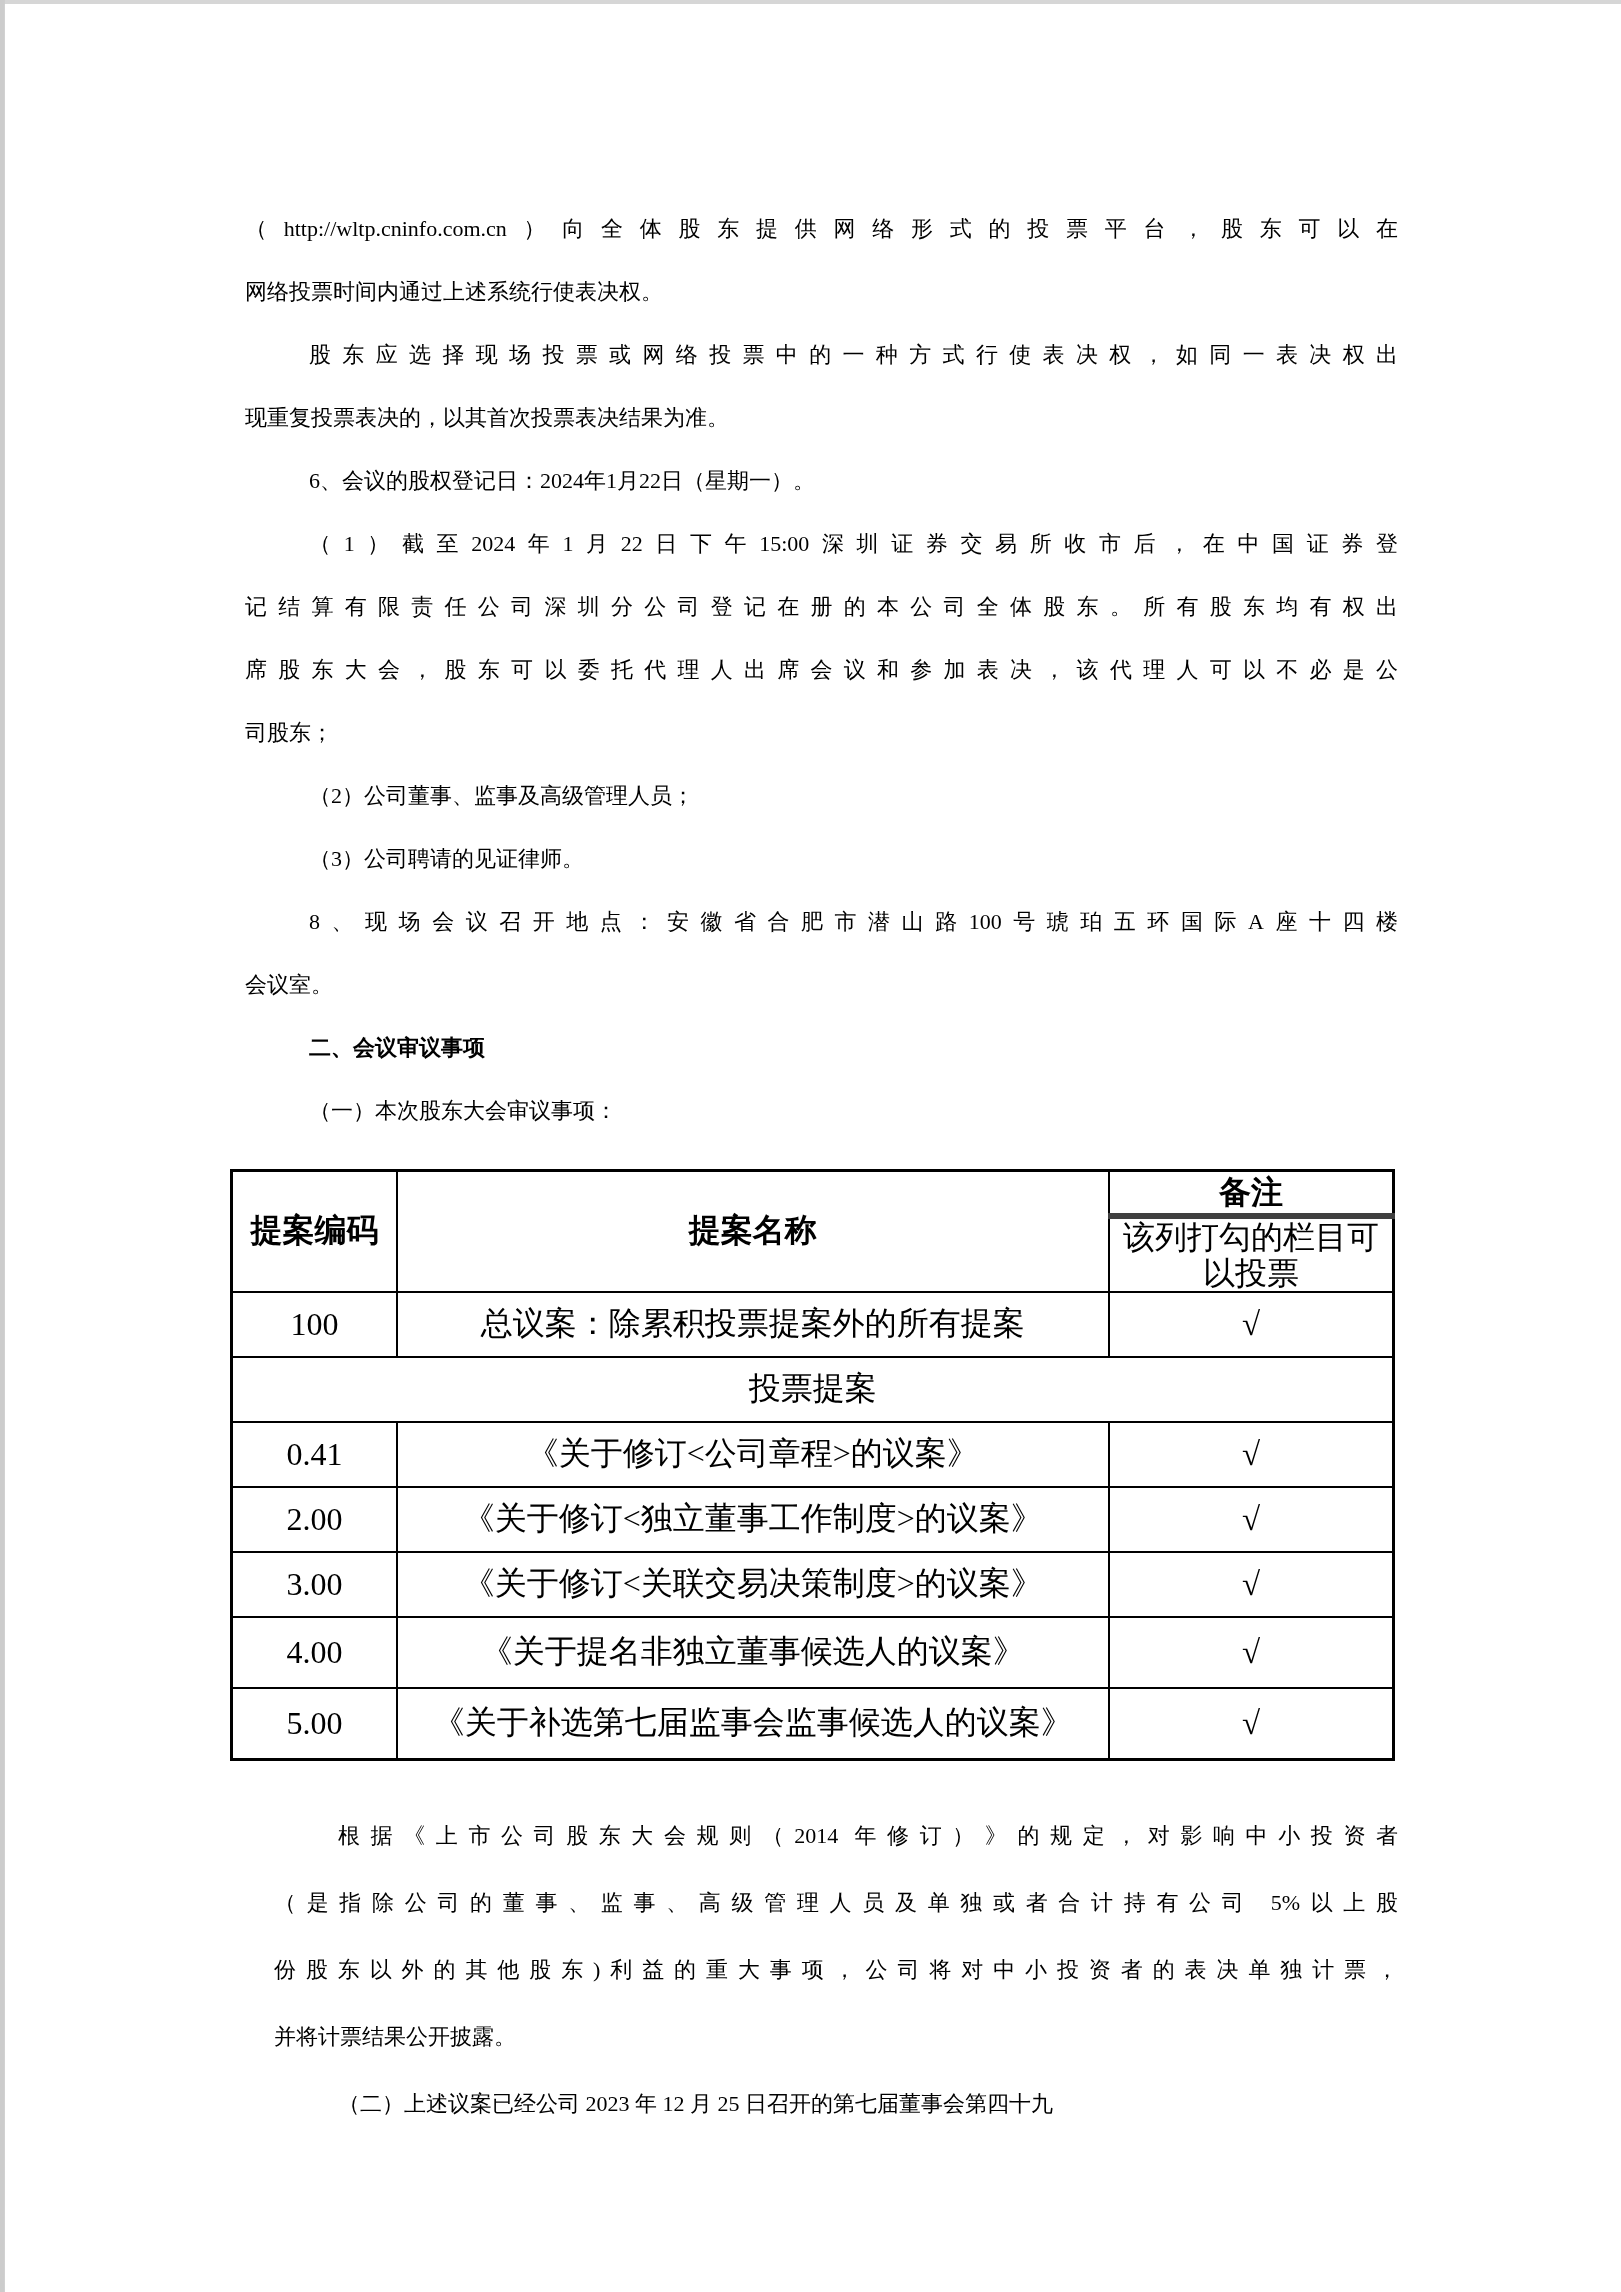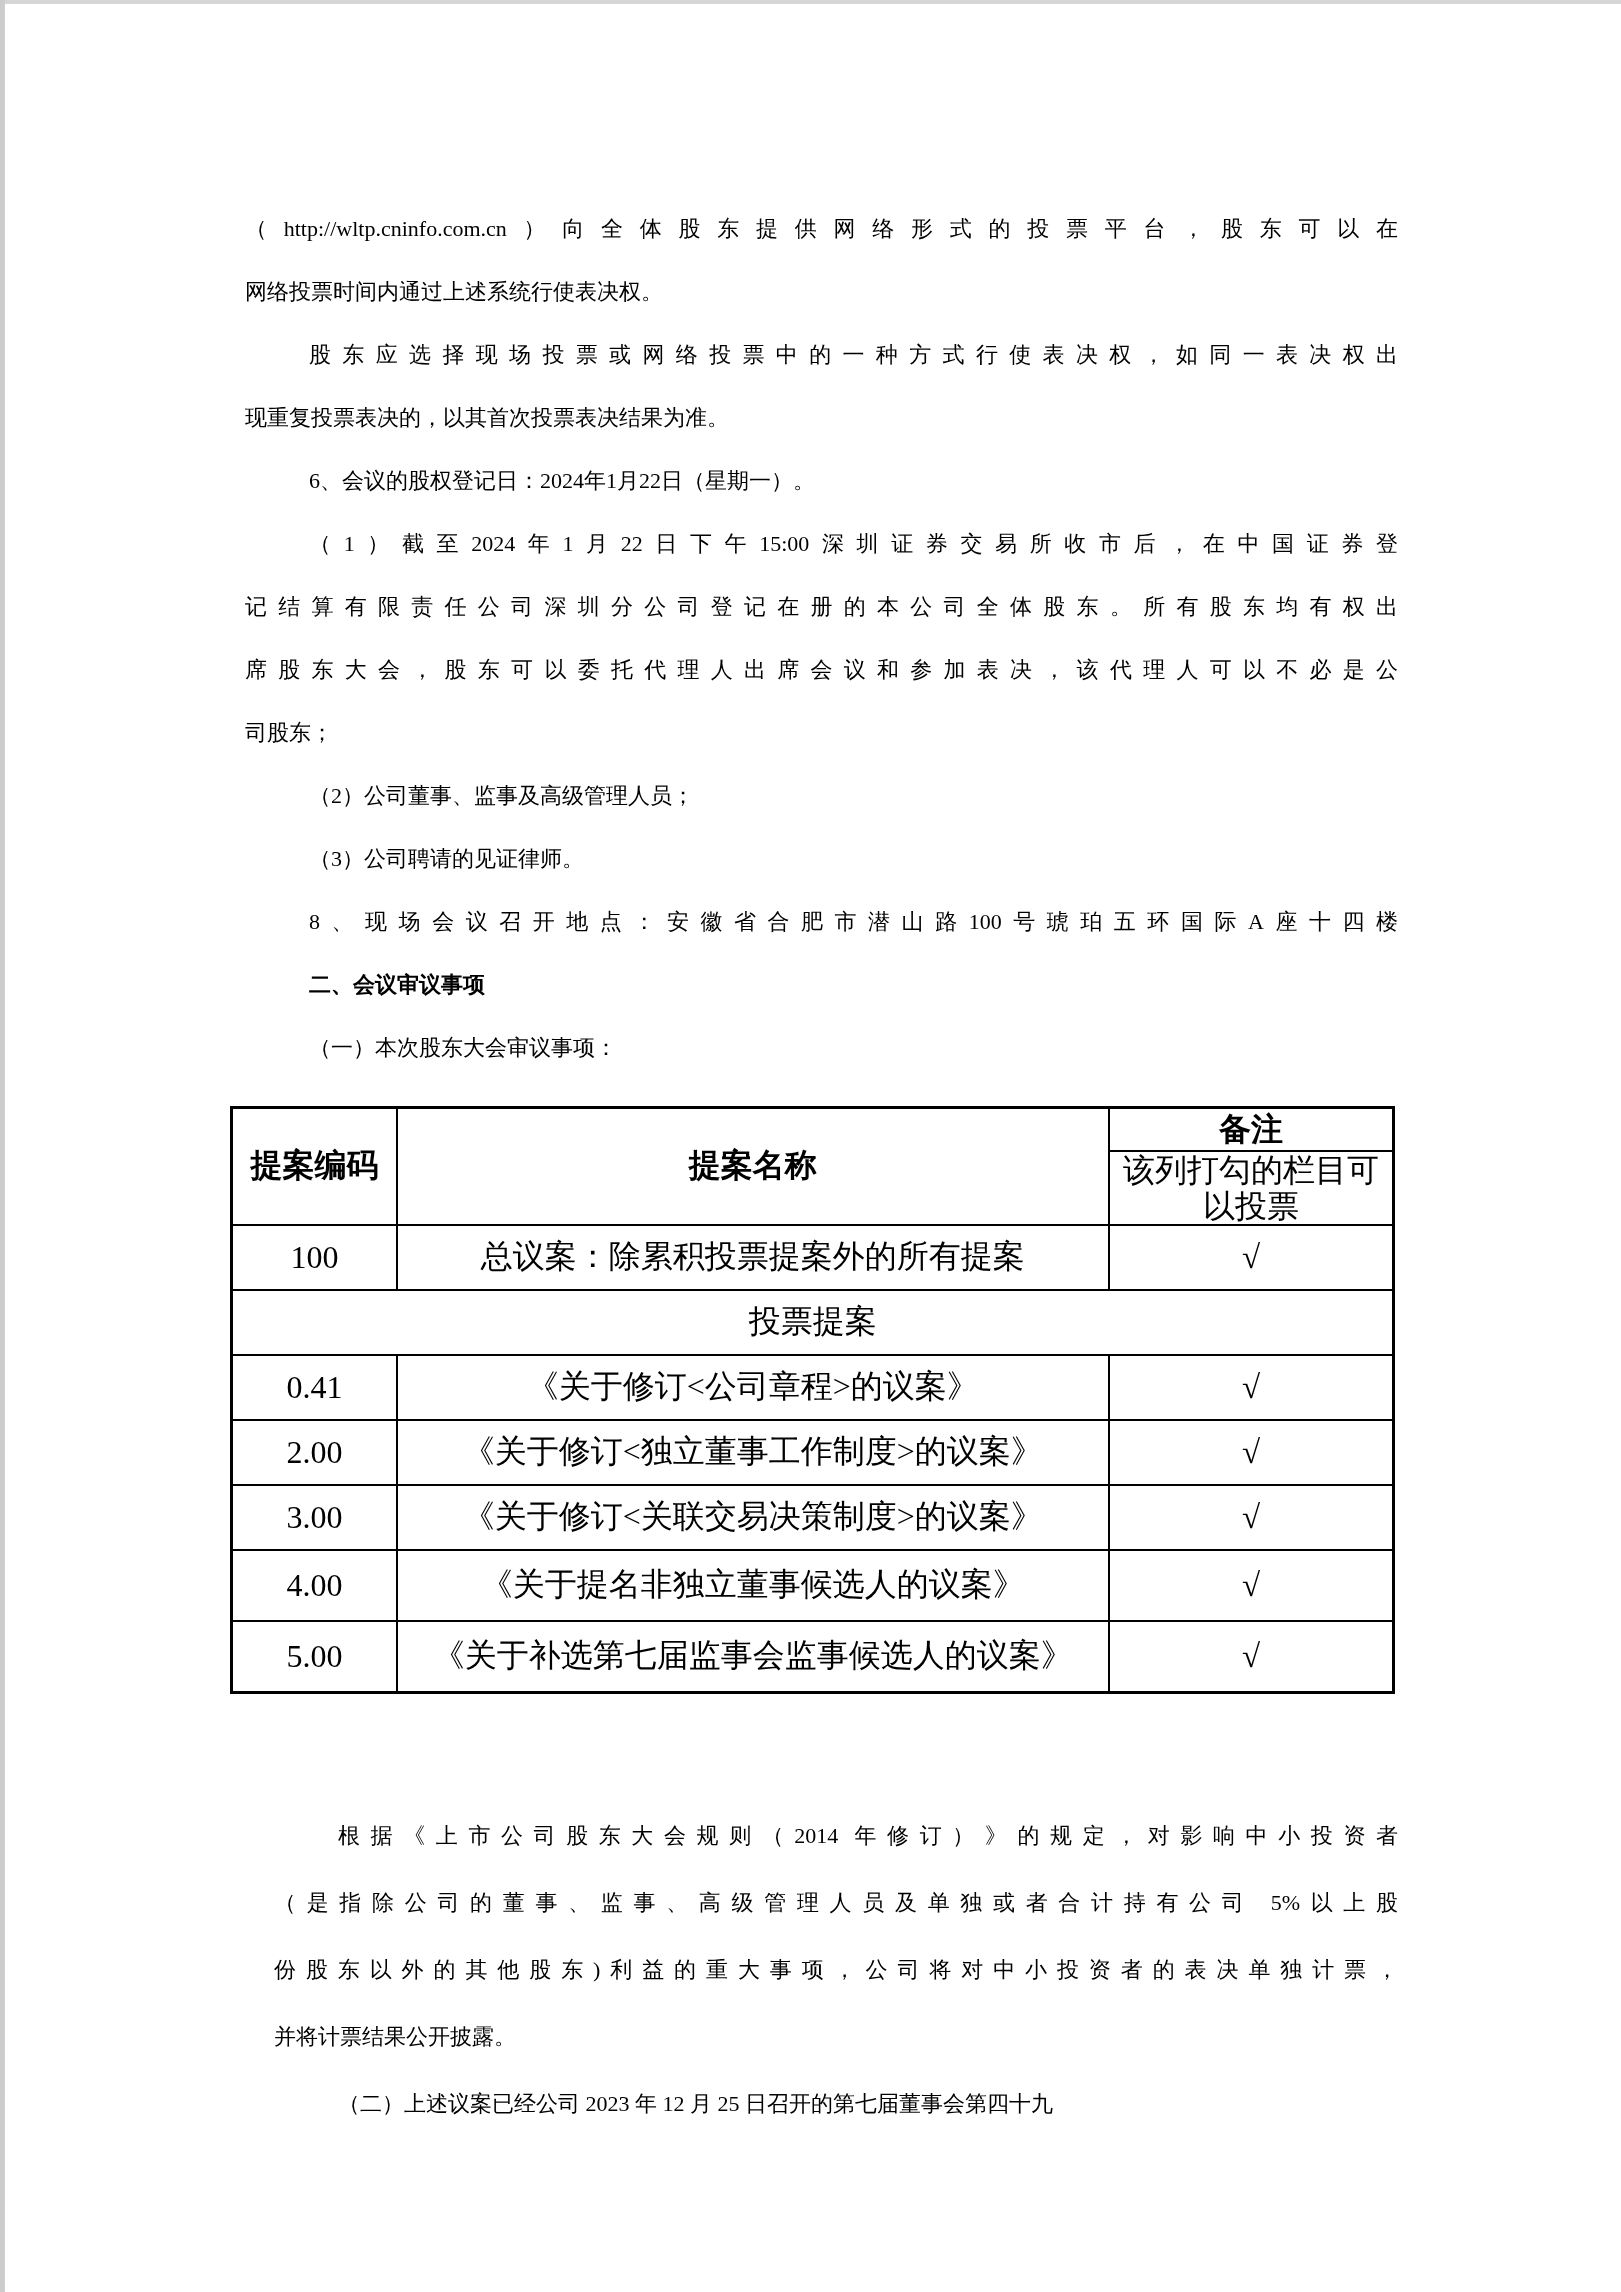--- a/index.html
+++ b/index.html
@@ -41,21 +41,21 @@
     text-align: center;
     vertical-align: middle;
     padding: 0 8px;
     overflow: hidden;
   }
   table.proposals th { font-weight: 700; }
   col.c-code { width: 165px; }
   col.c-name { width: 712px; }
   col.c-note { width: 285px; }
   tr.hr1 th.note-h { height: 41px; border-bottom: 2px solid #000000; line-height: 39px; }
-  tr.hr2 td.note-sub { height: 67px; border-top: 2px solid #404040; font-weight: 400; line-height: 36px; margin-left: 21px; }
+  tr.hr2 td.note-sub { height: 67px; border-top: 6px solid #404040; font-weight: 400; line-height: 36px; margin-left: 21px; }
   tr.r-data td { height: 63px; font-weight: 400; }
   tr.r-sec td { height: 63px; font-weight: 400; }
   tr.r-last td { height: 69px; }
   td.check { font-size: 33px; }
   .content-bottom {
     position: absolute;
     top: 1802px;
     left: 245px;
     width: 1153px;
   }
@@ -72,20 +72,21 @@
     <div class="ln ind j">股东应选择现场投票或网络投票中的一种方式行使表决权，如同一表决权出</div>
     <div class="ln">现重复投票表决的，以其首次投票表决结果为准。</div>
     <div class="ln ind">6、会议的股权登记日：2024年1月22日（星期一）。</div>
     <div class="ln ind j">（1）截至2024年1月22日下午15:00深圳证券交易所收市后，在中国证券登</div>
     <div class="ln j">记结算有限责任公司深圳分公司登记在册的本公司全体股东。所有股东均有权出</div>
     <div class="ln j">席股东大会，股东可以委托代理人出席会议和参加表决，该代理人可以不必是公</div>
     <div class="ln">司股东；</div>
     <div class="ln ind">（2）公司董事、监事及高级管理人员；</div>
     <div class="ln ind">（3）公司聘请的见证律师。</div>
     <div class="ln ind j">8、现场会议召开地点：安徽省合肥市潜山路100号琥珀五环国际A座十四楼</div>
+    <div class="ln">会议室。</div>
     <div class="ln ind bold">二、会议审议事项</div>
     <div class="ln ind">（一）本次股东大会审议事项：</div>
 
     <div class="tbl-wrap">
       <table class="proposals">
         <colgroup>
           <col class="c-code">
           <col class="c-name">
           <col class="c-note">
         </colgroup>

